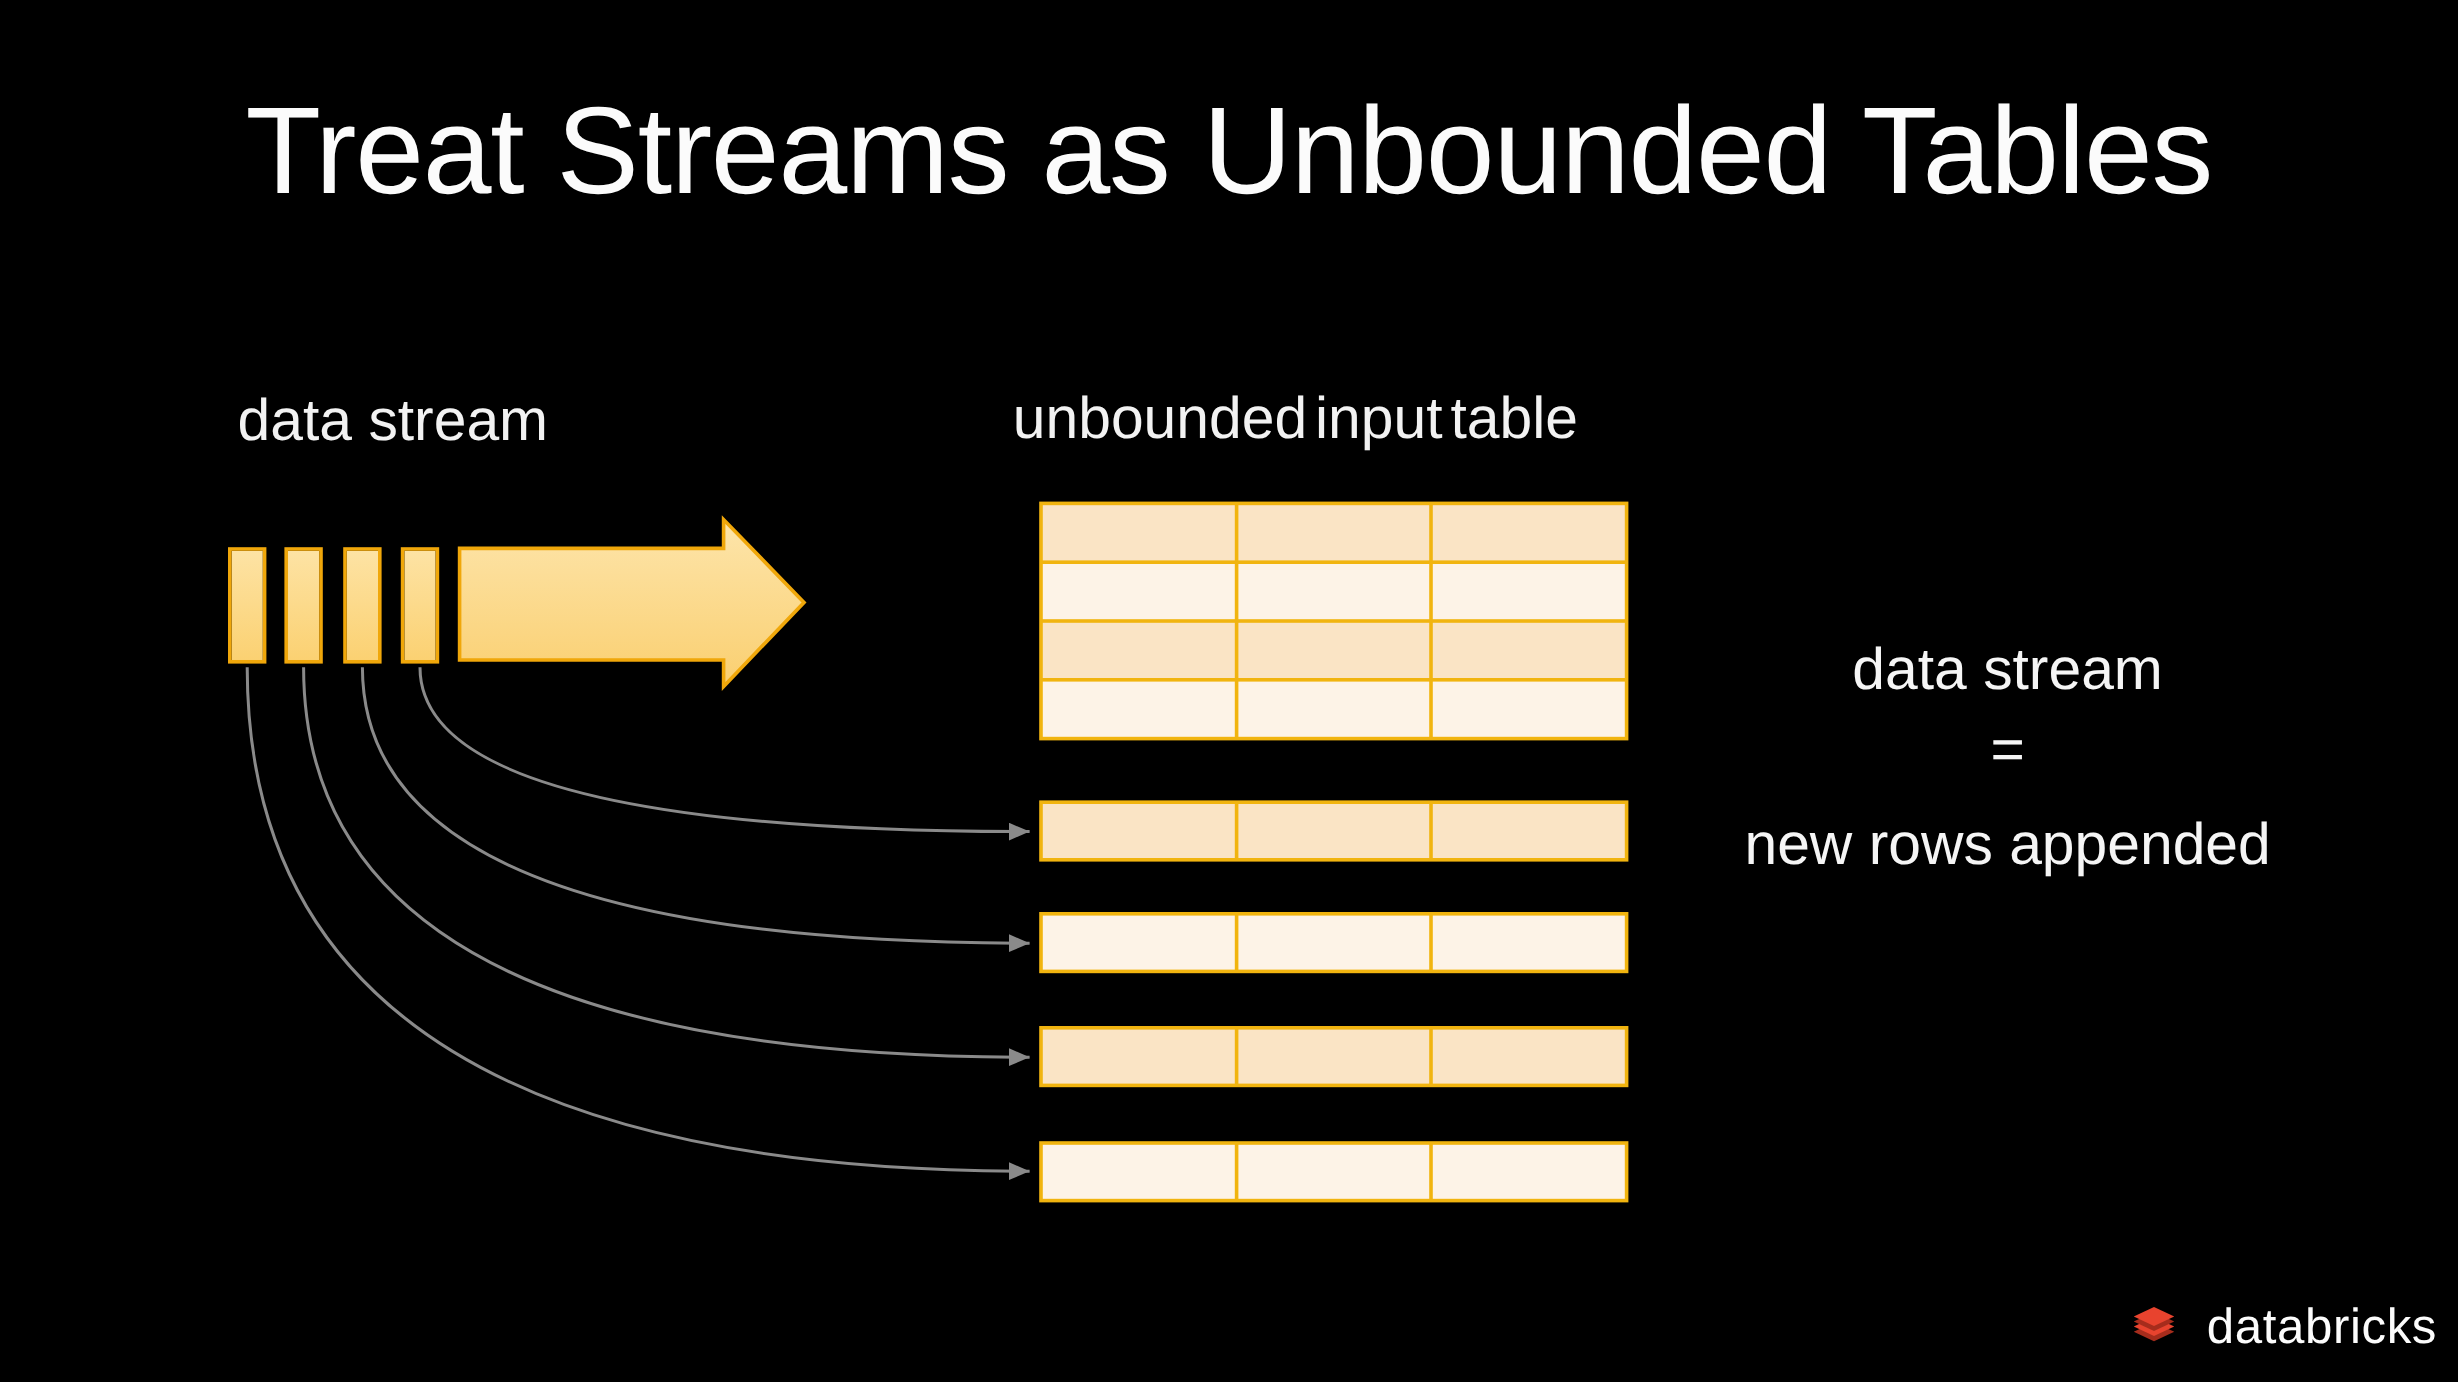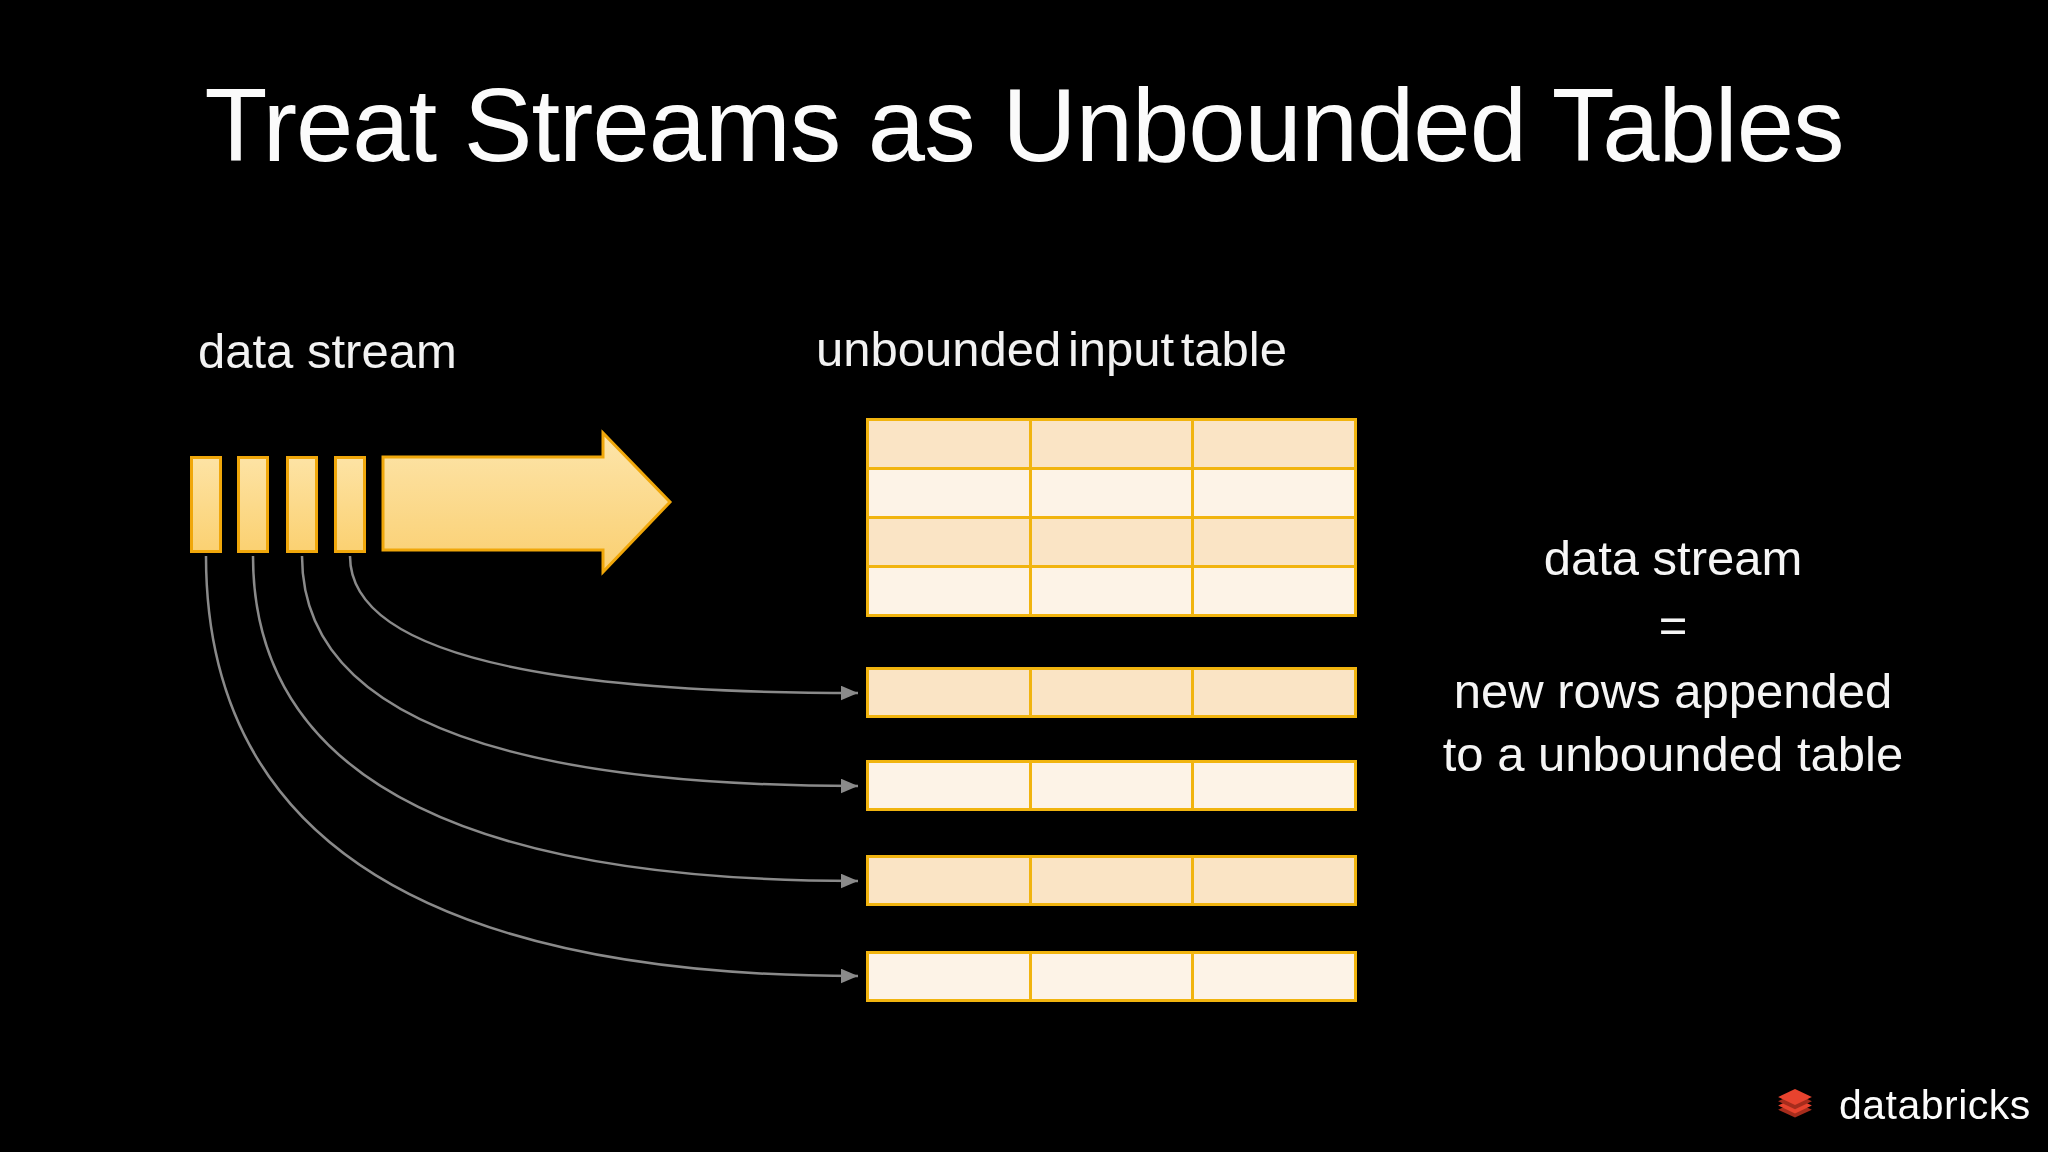--- a/index.html
+++ b/index.html
@@ -11,21 +11,21 @@
   .title{
     position:absolute;top:52px;left:0;width:100%;margin:0;
     text-align:center;font-size:103px;font-weight:300;letter-spacing:-1px;
     line-height:148px;color:#FBFBFB;white-space:nowrap;
   }
   .label{
     position:absolute;font-size:49px;font-weight:300;color:#F2F2F2;
     line-height:62px;white-space:nowrap;
   }
   .stream-label{left:198px;top:320px;}
-  .table-label{left:816px;top:318px;word-spacing:-7px;}
+  .table-label{left:844px;top:318px;word-spacing:-7px;}
 
   .bar{
     position:absolute;top:456px;width:26px;height:91px;
     border:3px solid var(--gold-border,#F0A70A);
     background:linear-gradient(180deg,#FDE3A4,#FBD172);
   }
 
   .overlay{position:absolute;left:0;top:0;pointer-events:none;}
   .conn{fill:none;stroke:var(--connector,#8A8A8A);stroke-width:2.5;marker-end:url(#ah);}
 
@@ -37,21 +37,21 @@
   .itable.main{top:418px;height:199px;}
   .cell{background:var(--cell-light,#FDF3E7);}
   .cell.dark{background:var(--cell-dark,#FAE4C5);}
   .cell.light{background:var(--cell-light,#FDF3E7);}
 
   .annotation{
     position:absolute;left:1398px;top:527px;width:550px;text-align:center;
     color:#F5F5F5;font-size:49px;font-weight:300;line-height:63px;
   }
   .annotation .equals{line-height:70px;}
-  .annotation .mt{}
+  .annotation .mt{margin-top:13px;}
 
   .logo{position:absolute;left:1776px;top:1082px;display:flex;align-items:center;gap:18px;}
   .logo-icon{width:38px;height:38px;margin-right:7px;}
   .logo-text{color:#FCFCFC;font-size:41px;letter-spacing:.5px;}
   .tm{color:#FCFCFC;opacity:.5;font-size:13px;margin-left:2px;align-self:flex-start;margin-top:6px;}
 </style>
 </head>
 <body>
 
 <div class="slide">
@@ -116,21 +116,20 @@
   <div class="itable appended" style="top: 951px; height: 51px; grid-template-rows: repeat(1, 1fr);">
       <div class="cell light"></div>
       <div class="cell light"></div>
       <div class="cell light"></div>
     </div>
 
   <div class="annotation">
     <div>data stream</div>
     <div class="equals">=</div>
     <div class="mt">new rows appended</div>
-    <div>to a unbounded table</div>
   </div>
 
   <div class="logo">
     <svg class="logo-icon" viewBox="0 0 36 36">
       <polygon points="18,14 34,21.5 18,29 2,21.5" fill="#A62C1C"></polygon>
       <polygon points="18,10 34,17.5 18,25 2,17.5" fill="#E8432E"></polygon>
       <polygon points="18,6 34,13.5 18,21 2,13.5" fill="#A62C1C"></polygon>
       <polygon points="18,2 34,9.5 18,17 2,9.5" fill="#E8432E"></polygon>
     </svg>
     <span class="logo-text">databricks</span>

